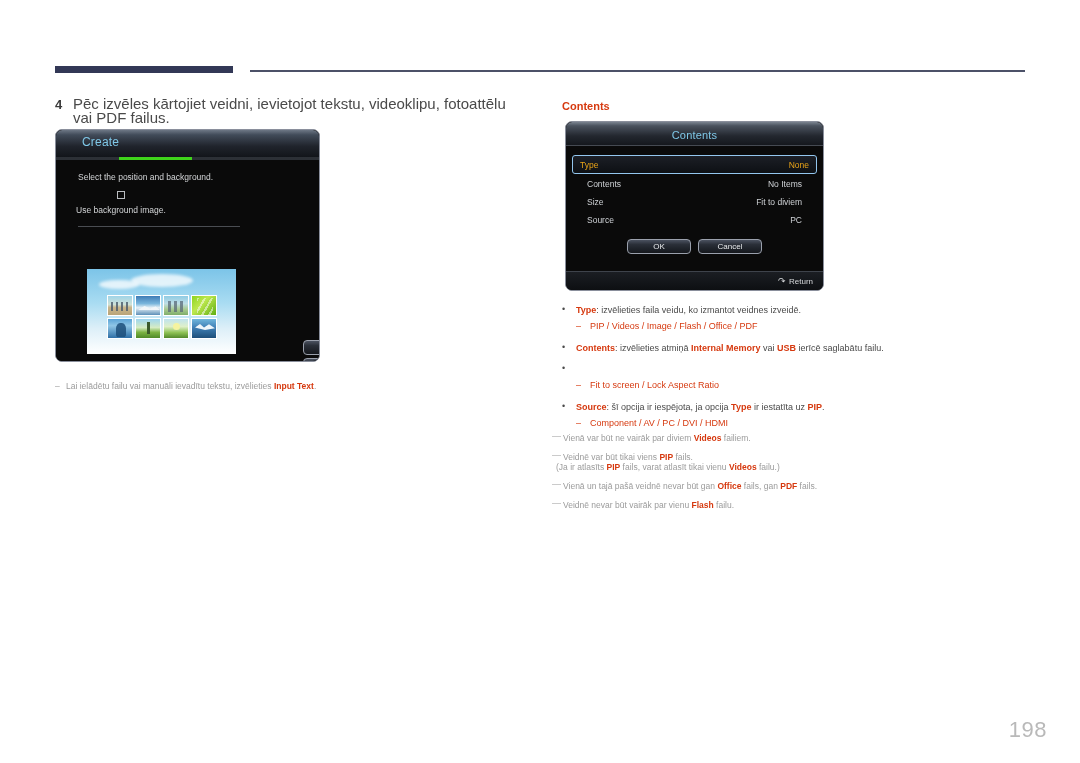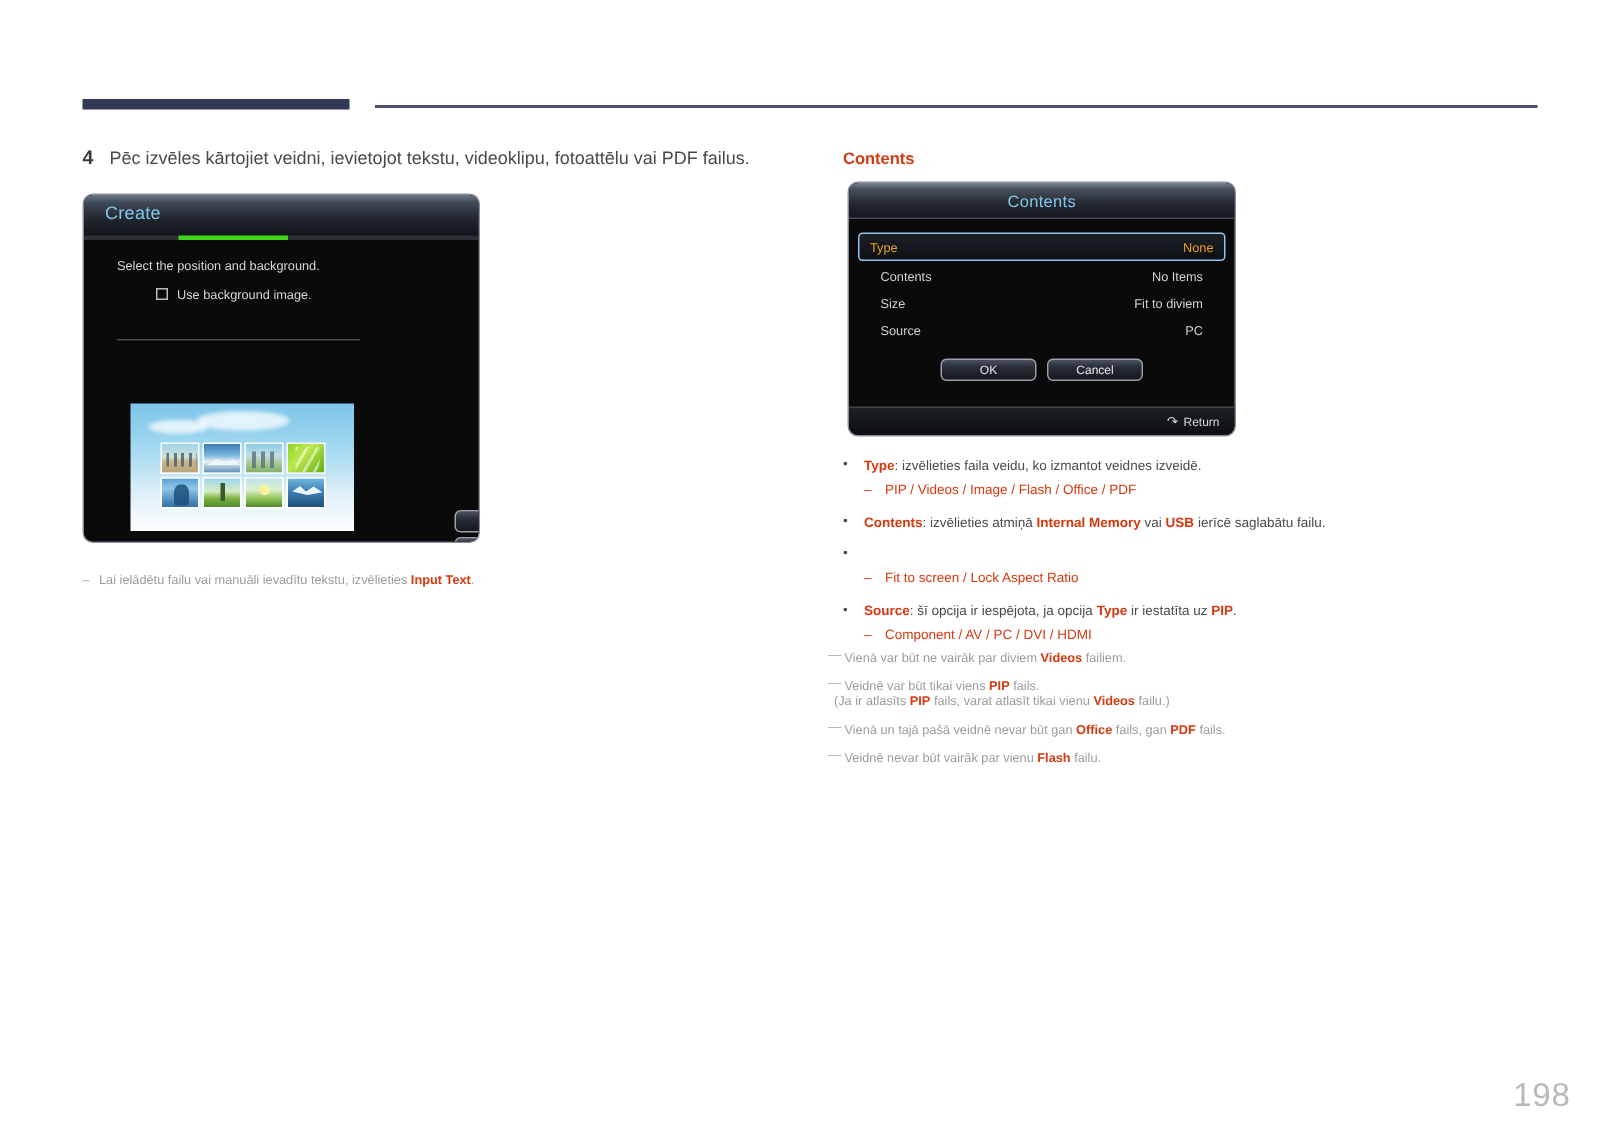--- a/index.html
+++ b/index.html
@@ -44,21 +44,21 @@
     align-items: baseline;
   }
   #step-line .step-num {
     font-size: 13px;
     font-weight: bold;
     color: #3b3b3b;
     width: 18px;
     flex: 0 0 18px;
   }
   #step-line .step-text {
-    font-size: 12px;
+    font-size: 15px;
     color: #4a4a4a;
     line-height: 14px;
   }
 
   
   #create-dialog {
     position: absolute;
     left: 55px; top: 129px;
     width: 265px; height: 233px;
     background: #0a0a0a;
@@ -69,21 +69,21 @@
   }
   #create-titlebar {
     position: relative;
     height: 27px;
     background: linear-gradient(to bottom, #6d7785 0%, #414b59 18%, #20242c 60%, #12151a 100%);
     border-top-left-radius: 6px;
     border-top-right-radius: 6px;
   }
   #create-titlebar .title-text {
     position: absolute;
-    left: 14px; top: 5px;
+    left: 26px; top: 5px;
     font-size: 12px;
     color: #7fc8e8;
     letter-spacing: .2px;
   }
   #create-progress-track {
     position: absolute;
     left: 0; top: 27px;
     width: 263px; height: 3px;
     background: #2c3036;
   }
@@ -100,24 +100,25 @@
     background: #0a0a0a;
   }
   .create-instruction {
     position: absolute;
     left: 22px; top: 12px;
     font-size: 8.5px;
     color: #d4d6d8;
   }
   #create-checkbox-row {
     position: absolute;
-    left: 48px; top: 31px;
+    left: 20px; top: 31px;
     display: flex;
     align-items: center;
     gap: 6px;
+    flex-direction: column;
   }
   .cb-box {
     width: 8px; height: 8px;
     border: 1px solid #b9bcc0;
     background: #0a0a0a;
     box-sizing: border-box;
   }
   .cb-label {
     font-size: 8.5px;
     color: #d4d6d8;

